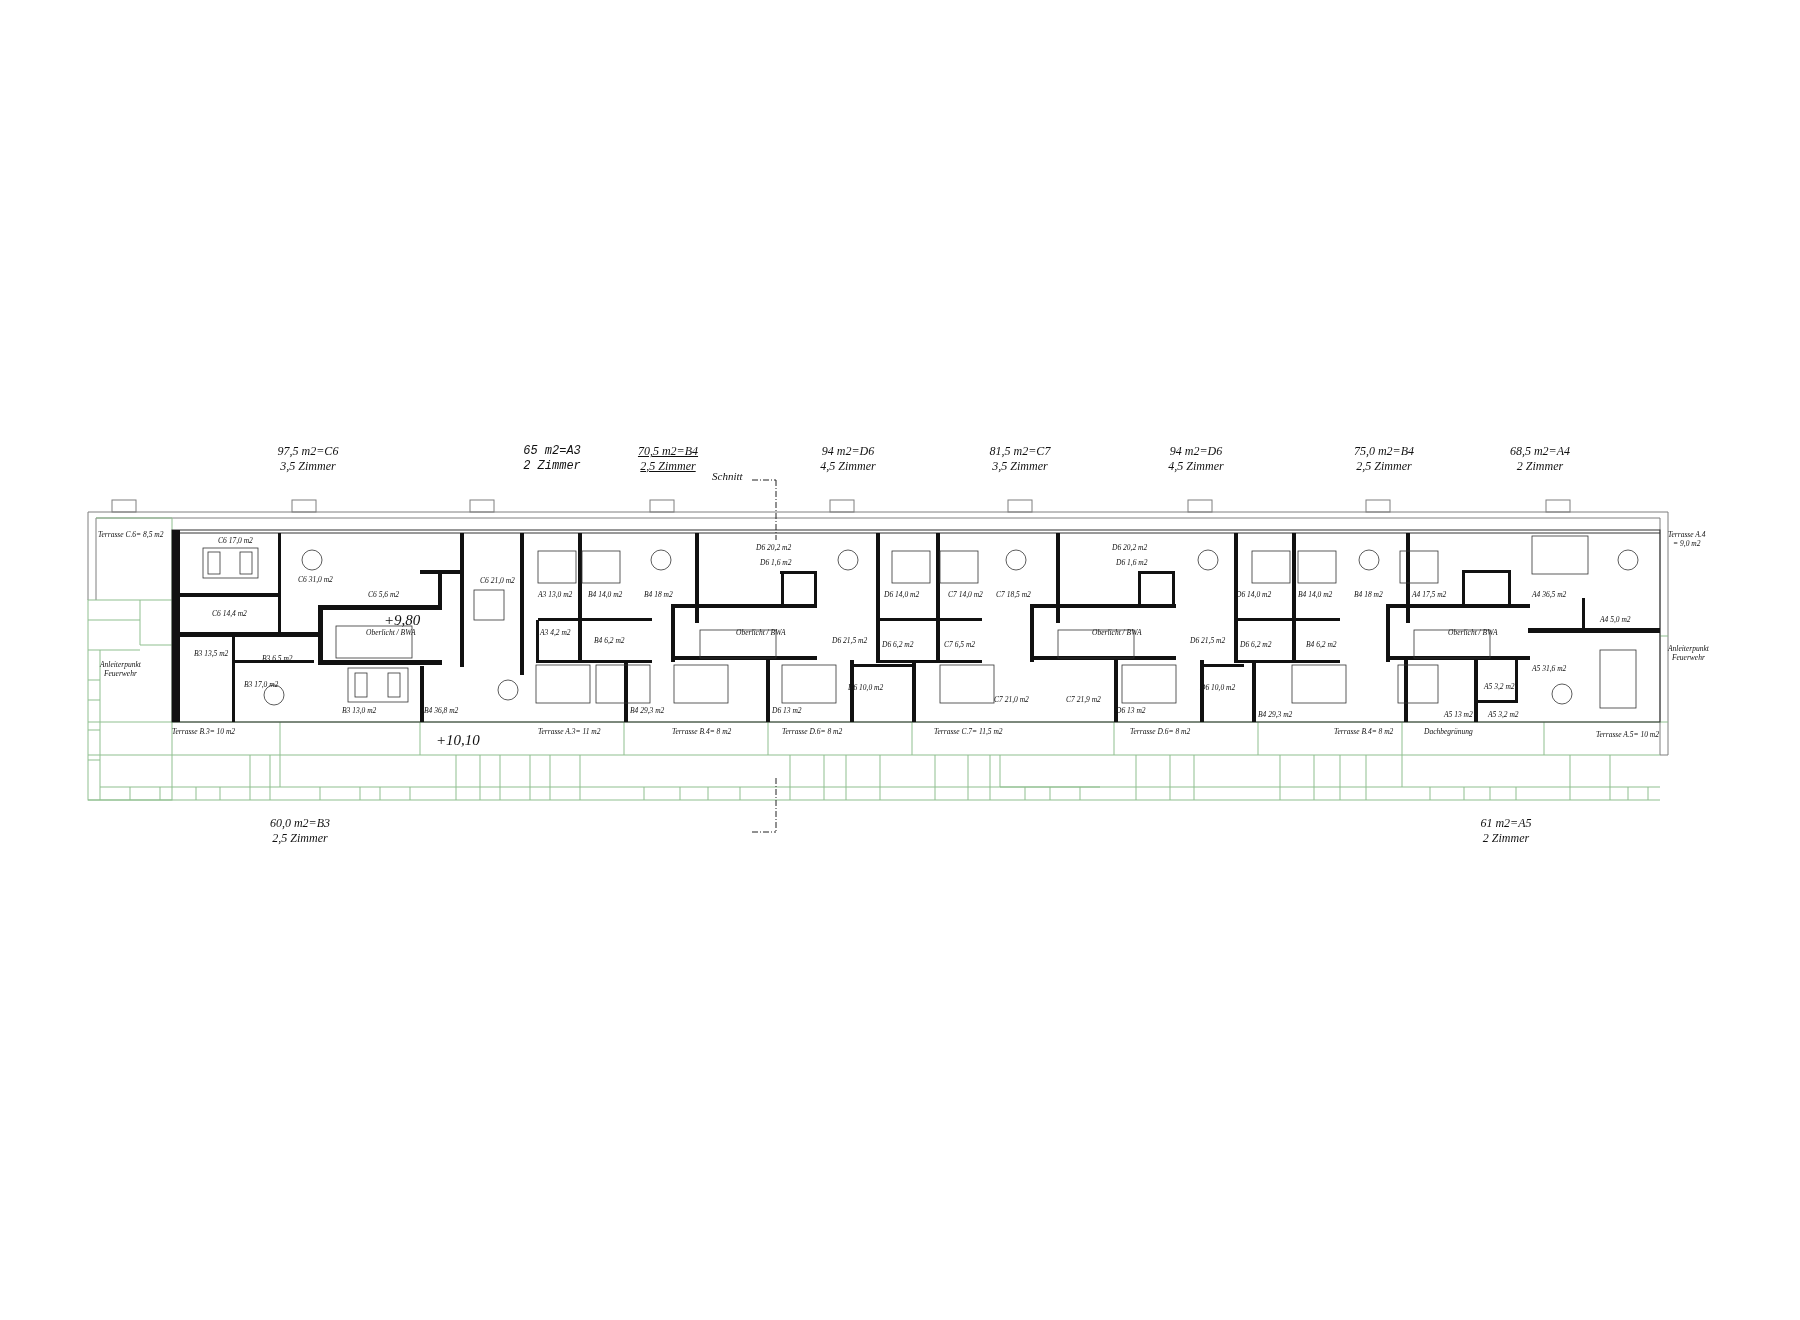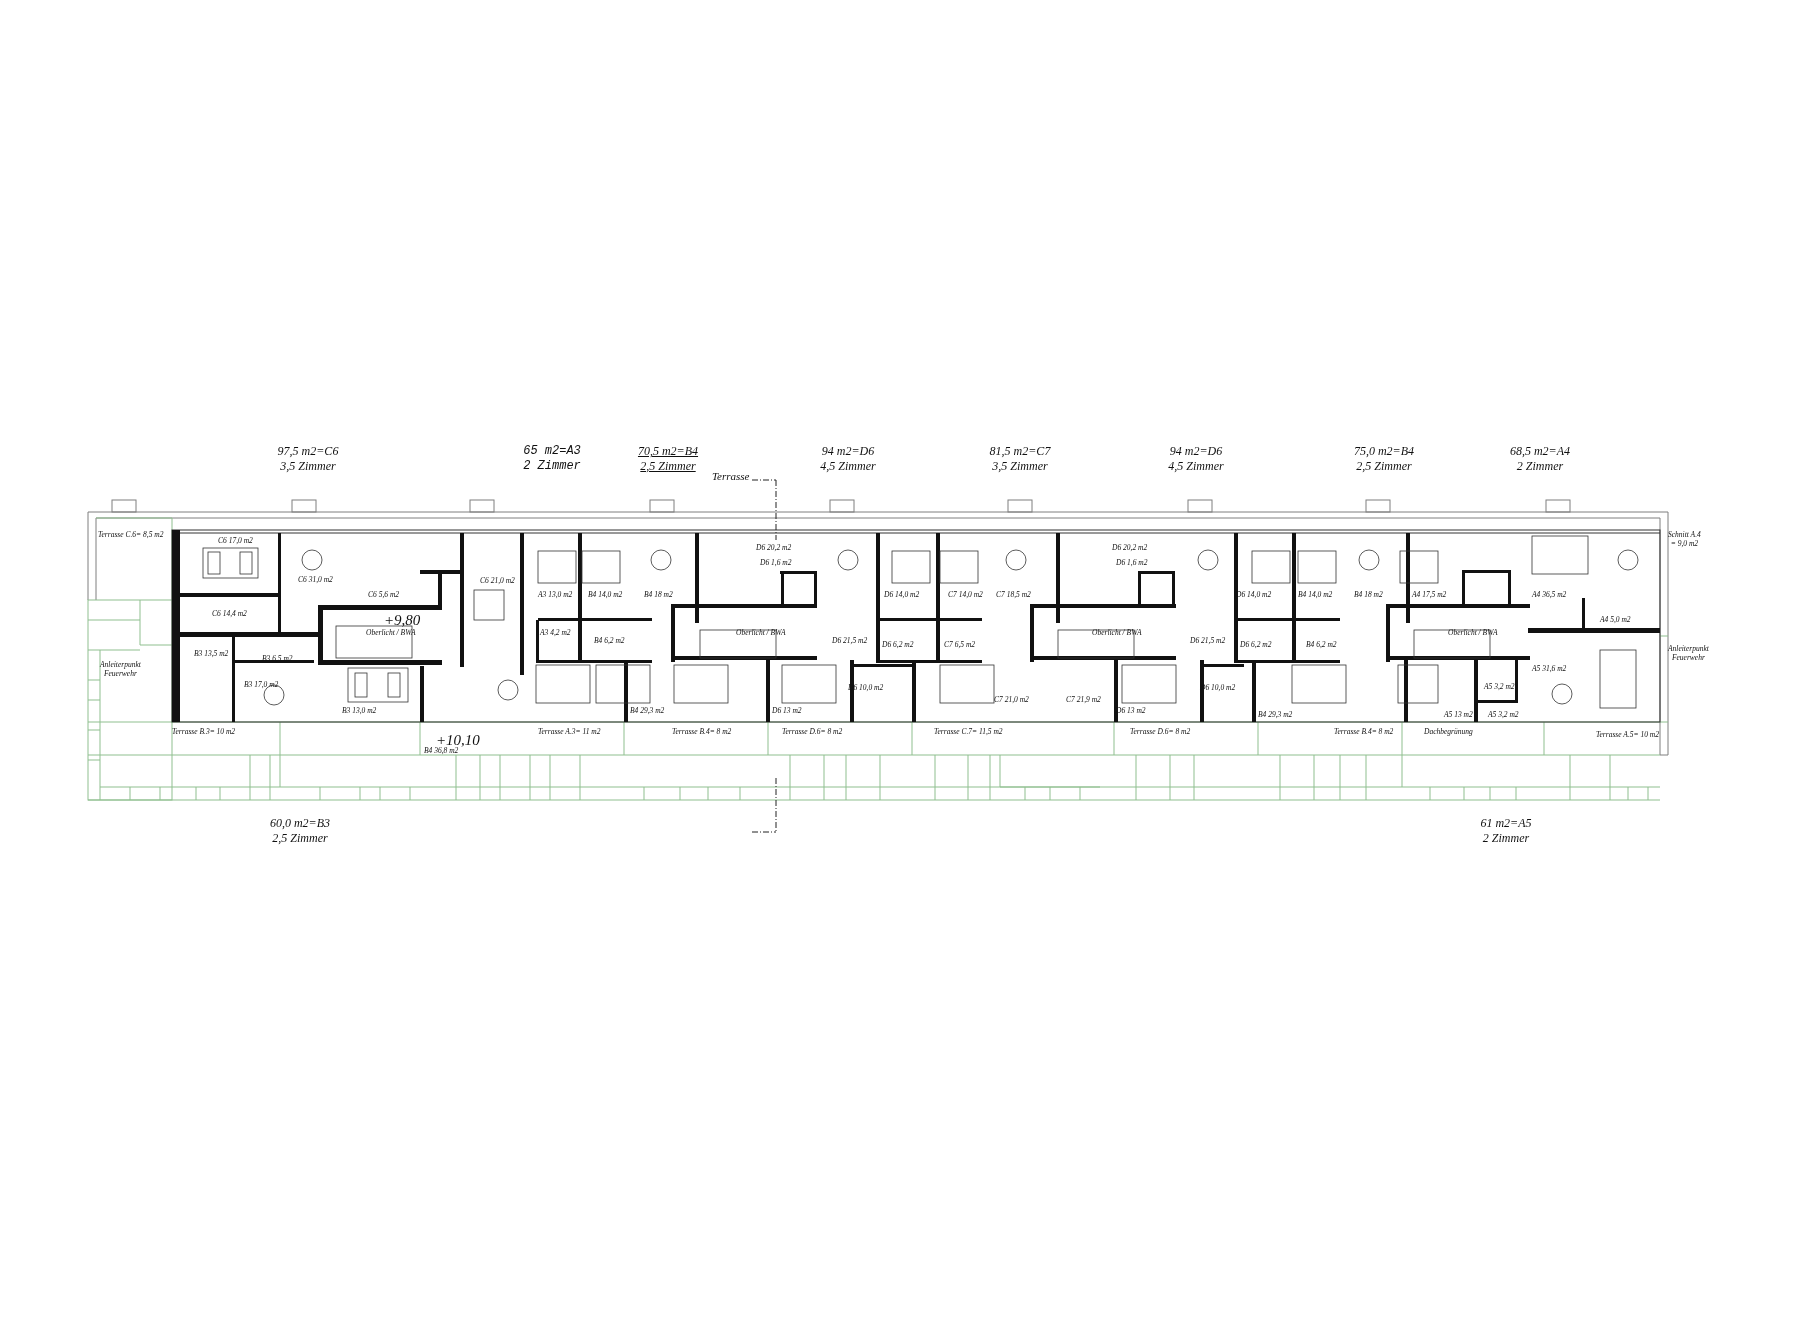--- a/index.html
+++ b/index.html
@@ -269,32 +269,32 @@
 
 <div class="hdr" style="left:300px;top:816px;">
     <div>60,0 m2=B3</div>
     <div>2,5 Zimmer</div>
   </div>
 <div class="hdr" style="left:1506px;top:816px;">
     <div>61 m2=A5</div>
     <div>2 Zimmer</div>
   </div>
 
-<div class="schnitt" style="left:712px;top:470px;">Terrasse</div>
+<div class="schnitt" style="left:712px;top:470px;">Schnitt</div>
 
 <div class="level" style="left:384px;top:612px;">+9,80</div>
 <div class="level" style="left:436px;top:732px;">+10,10</div>
 
 <div class="tlbl" style="left:98px;top:530px;">Terrasse C.6= 8,5 m2</div>
 <div class="tlbl" style="left:100px;top:660px;text-align:center;">
   <div>Anleiterpunkt</div>
   <div>Feuerwehr</div>
 </div>
 <div class="tlbl" style="left:1668px;top:530px;text-align:center;">
-  <div>Schnitt A.4</div>
+  <div>Terrasse A.4</div>
   <div>= 9,0 m2</div>
 </div>
 <div class="tlbl" style="left:1668px;top:644px;text-align:center;">
   <div>Anleiterpunkt</div>
   <div>Feuerwehr</div>
 </div>
 
 <div class="lbl" style="left:366px;top:628px;">Oberlicht / BWA</div>
 <div class="lbl" style="left:736px;top:628px;">Oberlicht / BWA</div>
 <div class="lbl" style="left:1092px;top:628px;">Oberlicht / BWA</div>
@@ -303,21 +303,21 @@
 <div id="rooms">
     <div class="lbl" style="left: 218px; top: 536px;">C6 17,0 m2</div>
     <div class="lbl" style="left: 298px; top: 575px;">C6 31,0 m2</div>
     <div class="lbl" style="left: 368px; top: 590px;">C6 5,6 m2</div>
     <div class="lbl" style="left: 212px; top: 609px;">C6 14,4 m2</div>
     <div class="lbl" style="left: 480px; top: 576px;">C6 21,0 m2</div>
     <div class="lbl" style="left: 194px; top: 649px;">B3 13,5 m2</div>
     <div class="lbl" style="left: 262px; top: 654px;">B3 6,5 m2</div>
     <div class="lbl" style="left: 244px; top: 680px;">B3 17,0 m2</div>
     <div class="lbl" style="left: 342px; top: 706px;">B3 13,0 m2</div>
-    <div class="lbl" style="left: 424px; top: 706px; margin-top: 40px;">B4 36,8 m2</div>
+    <div class="lbl" style="left: 424px; top: 706px;">B4 36,8 m2</div>
     <div class="lbl" style="left: 538px; top: 590px;">A3 13,0 m2</div>
     <div class="lbl" style="left: 588px; top: 590px;">B4 14,0 m2</div>
     <div class="lbl" style="left: 644px; top: 590px;">B4 18 m2</div>
     <div class="lbl" style="left: 540px; top: 628px;">A3 4,2 m2</div>
     <div class="lbl" style="left: 594px; top: 636px;">B4 6,2 m2</div>
     <div class="lbl" style="left: 630px; top: 706px;">B4 29,3 m2</div>
     <div class="lbl" style="left: 756px; top: 543px;">D6 20,2 m2</div>
     <div class="lbl" style="left: 760px; top: 558px;">D6 1,6 m2</div>
     <div class="lbl" style="left: 832px; top: 636px;">D6 21,5 m2</div>
     <div class="lbl" style="left: 848px; top: 683px;">D6 10,0 m2</div>

